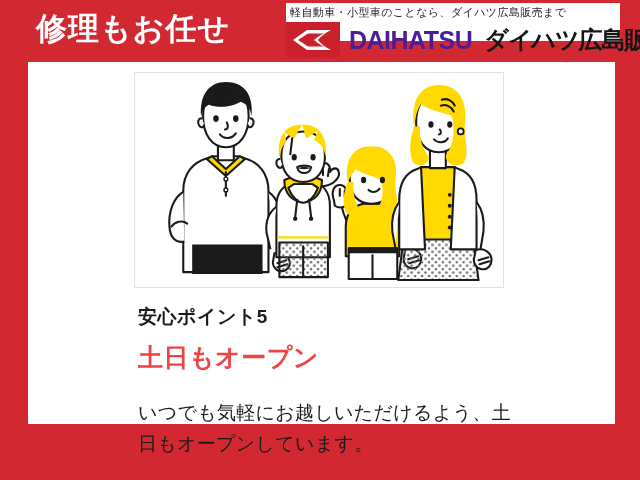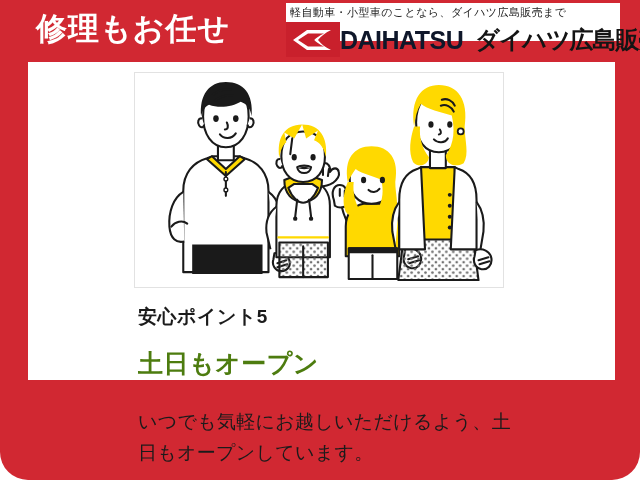--- a/index.html
+++ b/index.html
@@ -14,21 +14,20 @@
     font-family: "Liberation Sans", "DejaVu Sans", sans-serif;
   }
 
   
   #ad-root {
     position: relative;
     width: 640px;
     height: 480px;
     background: #d12832;
     box-sizing: border-box;
-    border-radius: 28px;
   }
 
   
   #header-band {
     position: absolute;
     left: 0;
     top: 0;
     width: 640px;
     height: 62px;
     background: #d12832;
@@ -85,25 +84,25 @@
     background: #c9202c;
     display: flex;
     align-items: center;
     justify-content: center;
     flex: 0 0 auto;
   }
   #daihatsu-emblem-box svg { display: block; }
 
   #daihatsu-wordmark {
     flex: 0 0 auto;
-    margin-left: 0;
+    margin-left: 9px;
     font-size: 25px;
     line-height: 26px;
     font-weight: bold;
-    color: #0f172a;
+    color: #4c1d95;
     letter-spacing: -0.5px;
     white-space: nowrap;
     font-family: "Liberation Sans", "DejaVu Sans", sans-serif;
   }
 
   #brand-dealer-name {
     flex: 0 0 auto;
     margin-left: 12px;
     font-size: 24px;
     line-height: 26px;
@@ -112,21 +111,21 @@
     letter-spacing: -1px;
     white-space: nowrap;
   }
 
   
   #content-card {
     position: absolute;
     left: 28px;
     top: 62px;
     width: 587px;
-    height: 318px;
+    height: 362px;
     background: #ffffff;
   }
 
   
   #illustration-frame {
     position: absolute;
     left: 106px;
     top: 10px;
     width: 370px;
     height: 216px;
@@ -152,28 +151,27 @@
   #point-label {
     font-size: 19px;
     line-height: 26px;
     font-weight: bold;
     color: #1b1b1b;
     letter-spacing: 0.5px;
     white-space: nowrap;
   }
 
   #point-title {
-    margin-top: 20px;
+    margin-top: 11px;
     font-size: 25px;
     line-height: 32px;
     font-weight: bold;
-    color: #4d7c0f;
+    color: #ef4444;
     letter-spacing: 0.5px;
     white-space: nowrap;
-    font-family: Liberation Mono, monospace;
   }
 
   #point-body {
     margin-top: 24px;
     font-size: 19px;
     line-height: 31px;
     color: #1b1b1b;
     width: 376px;
     letter-spacing: 0.3px;
   }

